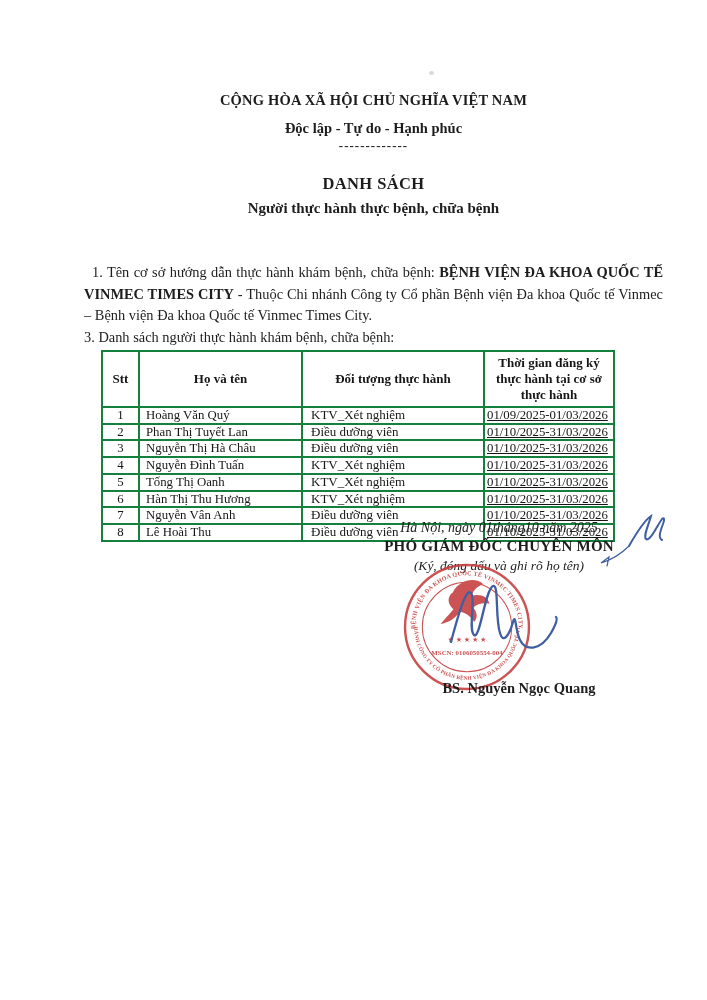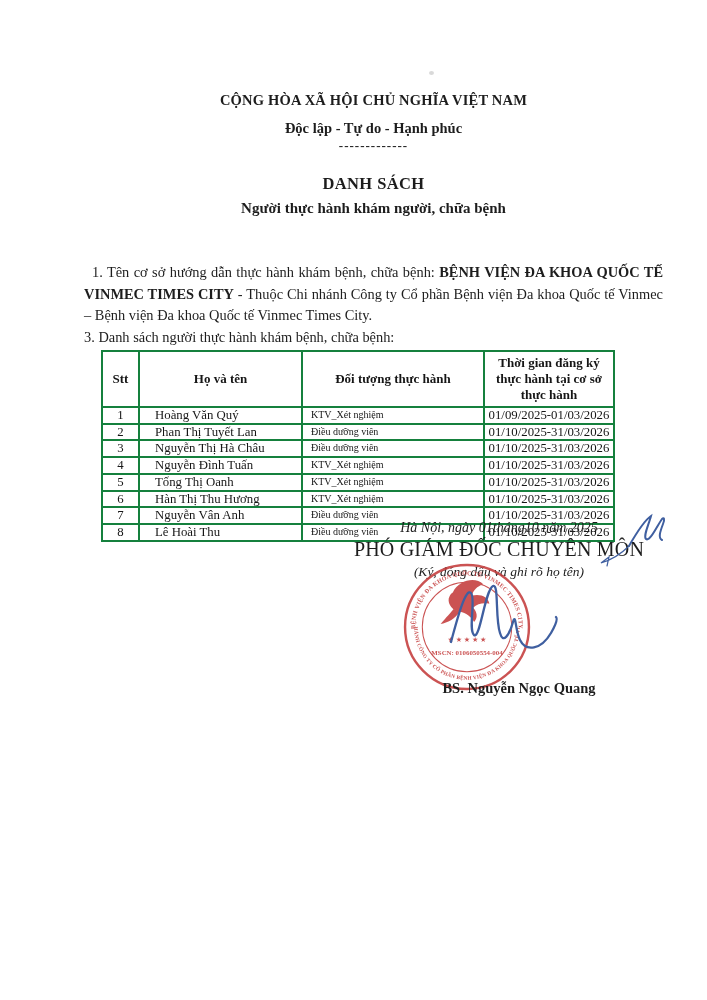--- a/index.html
+++ b/index.html
@@ -17,45 +17,45 @@
   .intro p{margin:0;text-align:justify;}
   .intro p.first{text-indent:8px;margin-top:20px;}
   .practitioner-table{
     position:absolute;top:350px;left:101px;width:512px;
     border-collapse:collapse;table-layout:fixed;font-size:12.8px;color:#161616;
   }
   .practitioner-table th,.practitioner-table td{border:2px solid #15803d;overflow:hidden;}
   .practitioner-table th{font-weight:bold;font-size:13px;line-height:16px;padding:3px 2px;text-align:center;}
   .practitioner-table td{padding:0 2px;line-height:14.7px;height:14.7px;white-space:nowrap;}
   .practitioner-table td.col0{text-align:center;}
-  .practitioner-table td.col1{padding-left:15px;}
-  .practitioner-table td.col2{padding-left:8px;font-size:10px;}
-  .practitioner-table td.col3{text-align:center;}
+  .practitioner-table td.col1{padding-left:6px;}
+  .practitioner-table td.col2{padding-left:8px;font-size:13px;}
+  .practitioner-table td.col3{text-decoration:underline;}
   .sig-block{position:absolute;top:520px;left:353px;width:292px;text-align:center;}
   .sig-date{font-style:italic;font-size:14px;}
-  .sig-title{font-weight:normal;font-size:20px;margin-top:2px;letter-spacing:.2px;}
+  .sig-title{font-weight:bold;font-size:15px;margin-top:2px;letter-spacing:.2px;}
   .sig-note{font-style:italic;font-size:13.5px;margin-top:3px;}
   .sig-name{position:absolute;top:680px;left:373px;width:292px;text-align:center;
     font-weight:bold;font-size:14.5px;}
   .stamp-svg{position:absolute;left:402px;top:562px;width:130px;height:130px;opacity:.88;}
   .signature-svg{position:absolute;left:443px;top:576px;width:132px;height:92px;}
   .initials-svg{position:absolute;left:595px;top:510px;width:75px;height:60px;}
   .scan-dot{position:absolute;left:429px;top:71px;width:5px;height:4px;background:#d9d9d9;border-radius:50%;}
 </style>
 </head>
 <body>
 
 <div class="page">
 
   <div class="centered nh-line1">CỘNG HÒA XÃ HỘI CHỦ NGHĨA VIỆT NAM</div>
   <div class="centered nh-line2">Độc lập - Tự do - Hạnh phúc</div>
   <div class="centered nh-divider">-------------</div>
 
   <div class="centered doc-title">DANH SÁCH</div>
-  <div class="centered doc-subtitle">Người thực hành khám người, chữa bệnh</div>
+  <div class="centered doc-subtitle">Người thực hành thực bệnh, chữa bệnh</div>
 
   <div class="intro">
     <p class="first"><span>1. Tên cơ sở hướng dẫn thực hành khám bệnh, chữa bệnh: </span><strong>BỆNH VIỆN ĐA KHOA QUỐC TẾ VINMEC TIMES CITY</strong><span> - Thuộc Chi nhánh Công ty Cổ phần Bệnh viện Đa khoa Quốc tế Vinmec – Bệnh viện Đa khoa Quốc tế Vinmec Times City.</span></p>
     <p>3. Danh sách người thực hành khám bệnh, chữa bệnh:</p>
   </div>
 
   <table class="practitioner-table">
     <colgroup>
       <col style="width:37px">
         <col style="width:163px">

